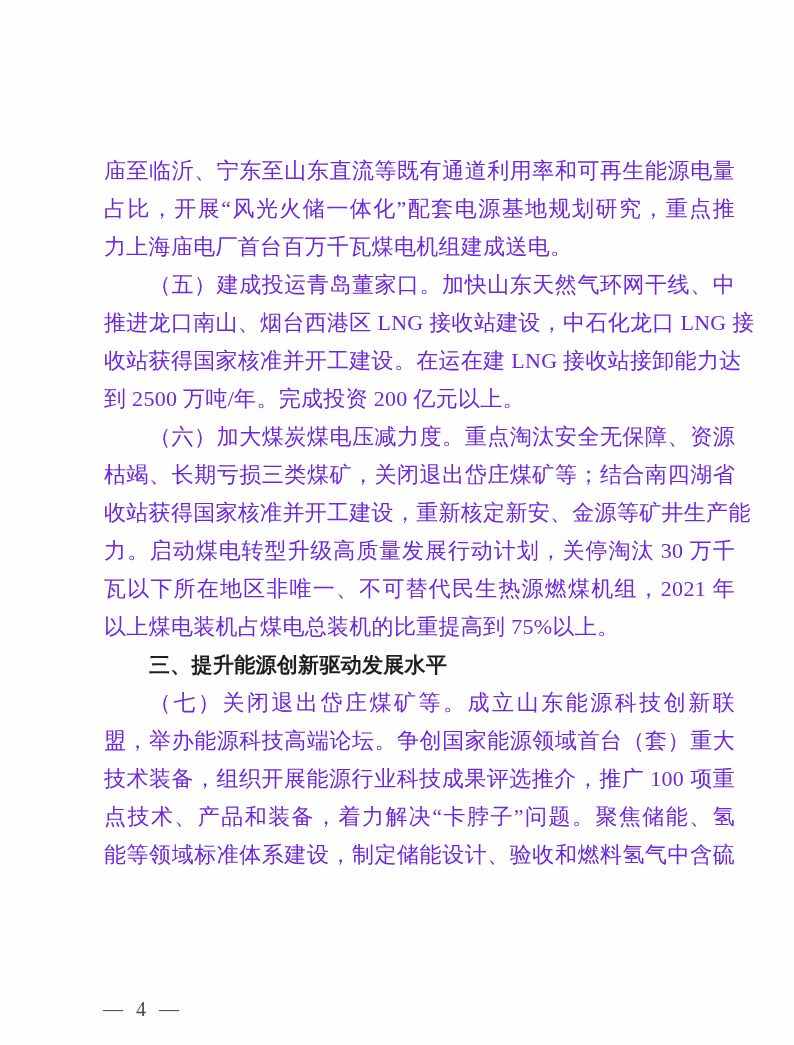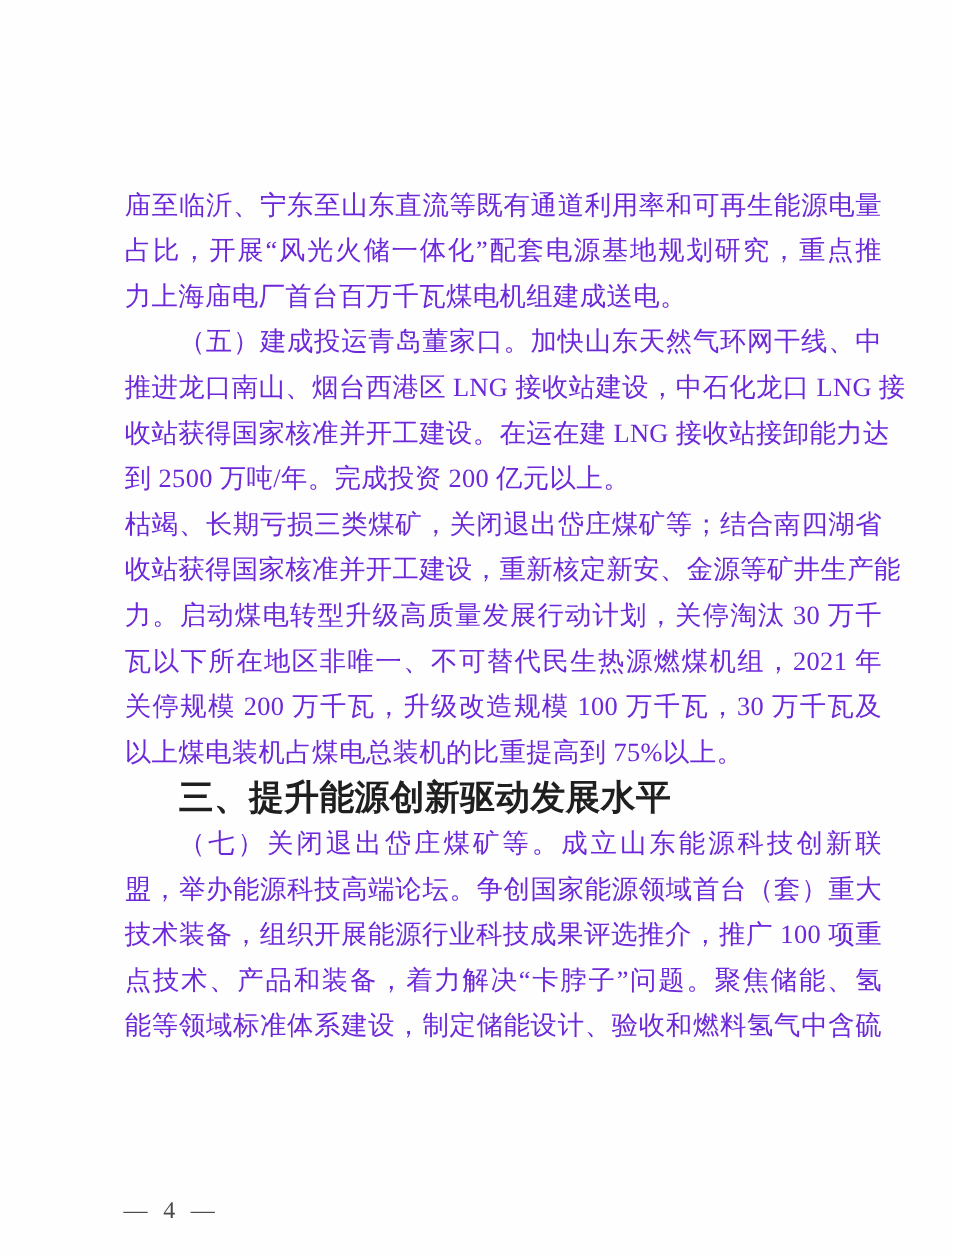--- a/index.html
+++ b/index.html
@@ -38,21 +38,21 @@
   }
   .ln.pend {
     text-align-last: left;
   }
   .ln.indent {
     text-indent: 45px;
   }
   .ln.heading {
     font-family: "Liberation Sans", sans-serif;
     font-weight: 700;
-    font-size: 29px;
+    font-size: 21px;
     color: #1f1f1f;
     text-align-last: left;
   }
   .footer-page-number {
     position: absolute;
     left: 103px;
     top: 996px;
     font-size: 20px;
     line-height: 26px;
     color: #4a4a4a;
@@ -66,25 +66,25 @@
 <div class="page">
 
   <div class="text-block">
     <div class="ln">庙至临沂、宁东至山东直流等既有通道利用率和可再生能源电量</div>
     <div class="ln">占比，开展“风光火储一体化”配套电源基地规划研究，重点推</div>
     <div class="ln pend">力上海庙电厂首台百万千瓦煤电机组建成送电。</div>
     <div class="ln indent">（五）建成投运青岛董家口。加快山东天然气环网干线、中</div>
     <div class="ln">推进龙口南山、烟台西港区 LNG 接收站建设，中石化龙口 LNG 接</div>
     <div class="ln">收站获得国家核准并开工建设。在运在建 LNG 接收站接卸能力达</div>
     <div class="ln pend">到 2500 万吨/年。完成投资 200 亿元以上。</div>
+    <div class="ln indent">（六）加大煤炭煤电压减力度。重点淘汰安全无保障、资源</div>
     <div class="ln">枯竭、长期亏损三类煤矿，关闭退出岱庄煤矿等；结合南四湖省</div>
     <div class="ln">收站获得国家核准并开工建设，重新核定新安、金源等矿井生产能</div>
     <div class="ln">力。启动煤电转型升级高质量发展行动计划，关停淘汰 30 万千</div>
     <div class="ln">瓦以下所在地区非唯一、不可替代民生热源燃煤机组，2021 年</div>
-    <div class="ln">关停规模 200 万千瓦，升级改造规模 100 万千瓦，30 万千瓦及</div>
     <div class="ln pend">以上煤电装机占煤电总装机的比重提高到 75%以上。</div>
     <div class="ln heading indent">三、提升能源创新驱动发展水平</div>
     <div class="ln indent">（七）关闭退出岱庄煤矿等。成立山东能源科技创新联</div>
     <div class="ln">盟，举办能源科技高端论坛。争创国家能源领域首台（套）重大</div>
     <div class="ln">技术装备，组织开展能源行业科技成果评选推介，推广 100 项重</div>
     <div class="ln">点技术、产品和装备，着力解决“卡脖子”问题。聚焦储能、氢</div>
     <div class="ln">能等领域标准体系建设，制定储能设计、验收和燃料氢气中含硫</div>
   </div>
 
   <div class="footer-page-number">— 4 —</div>

